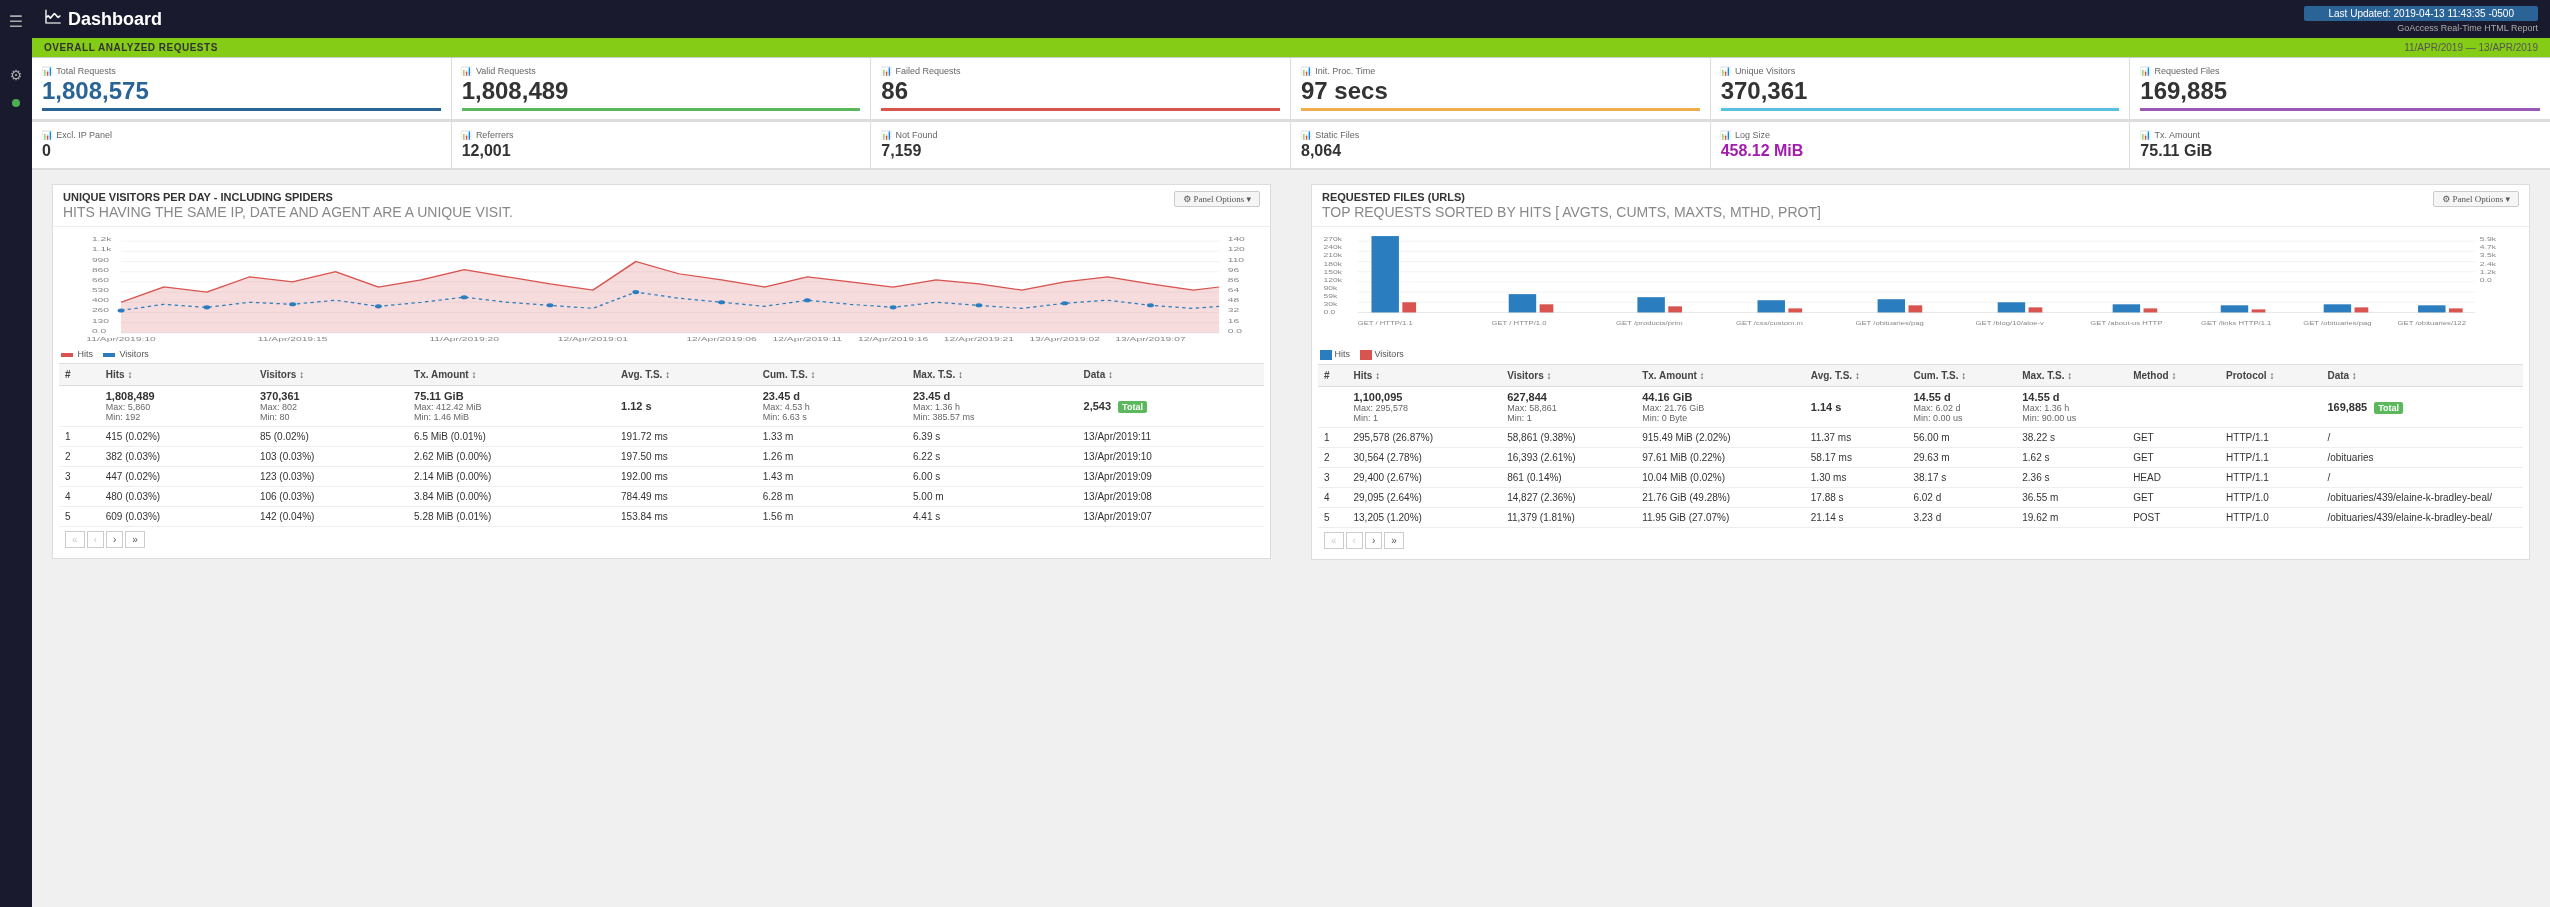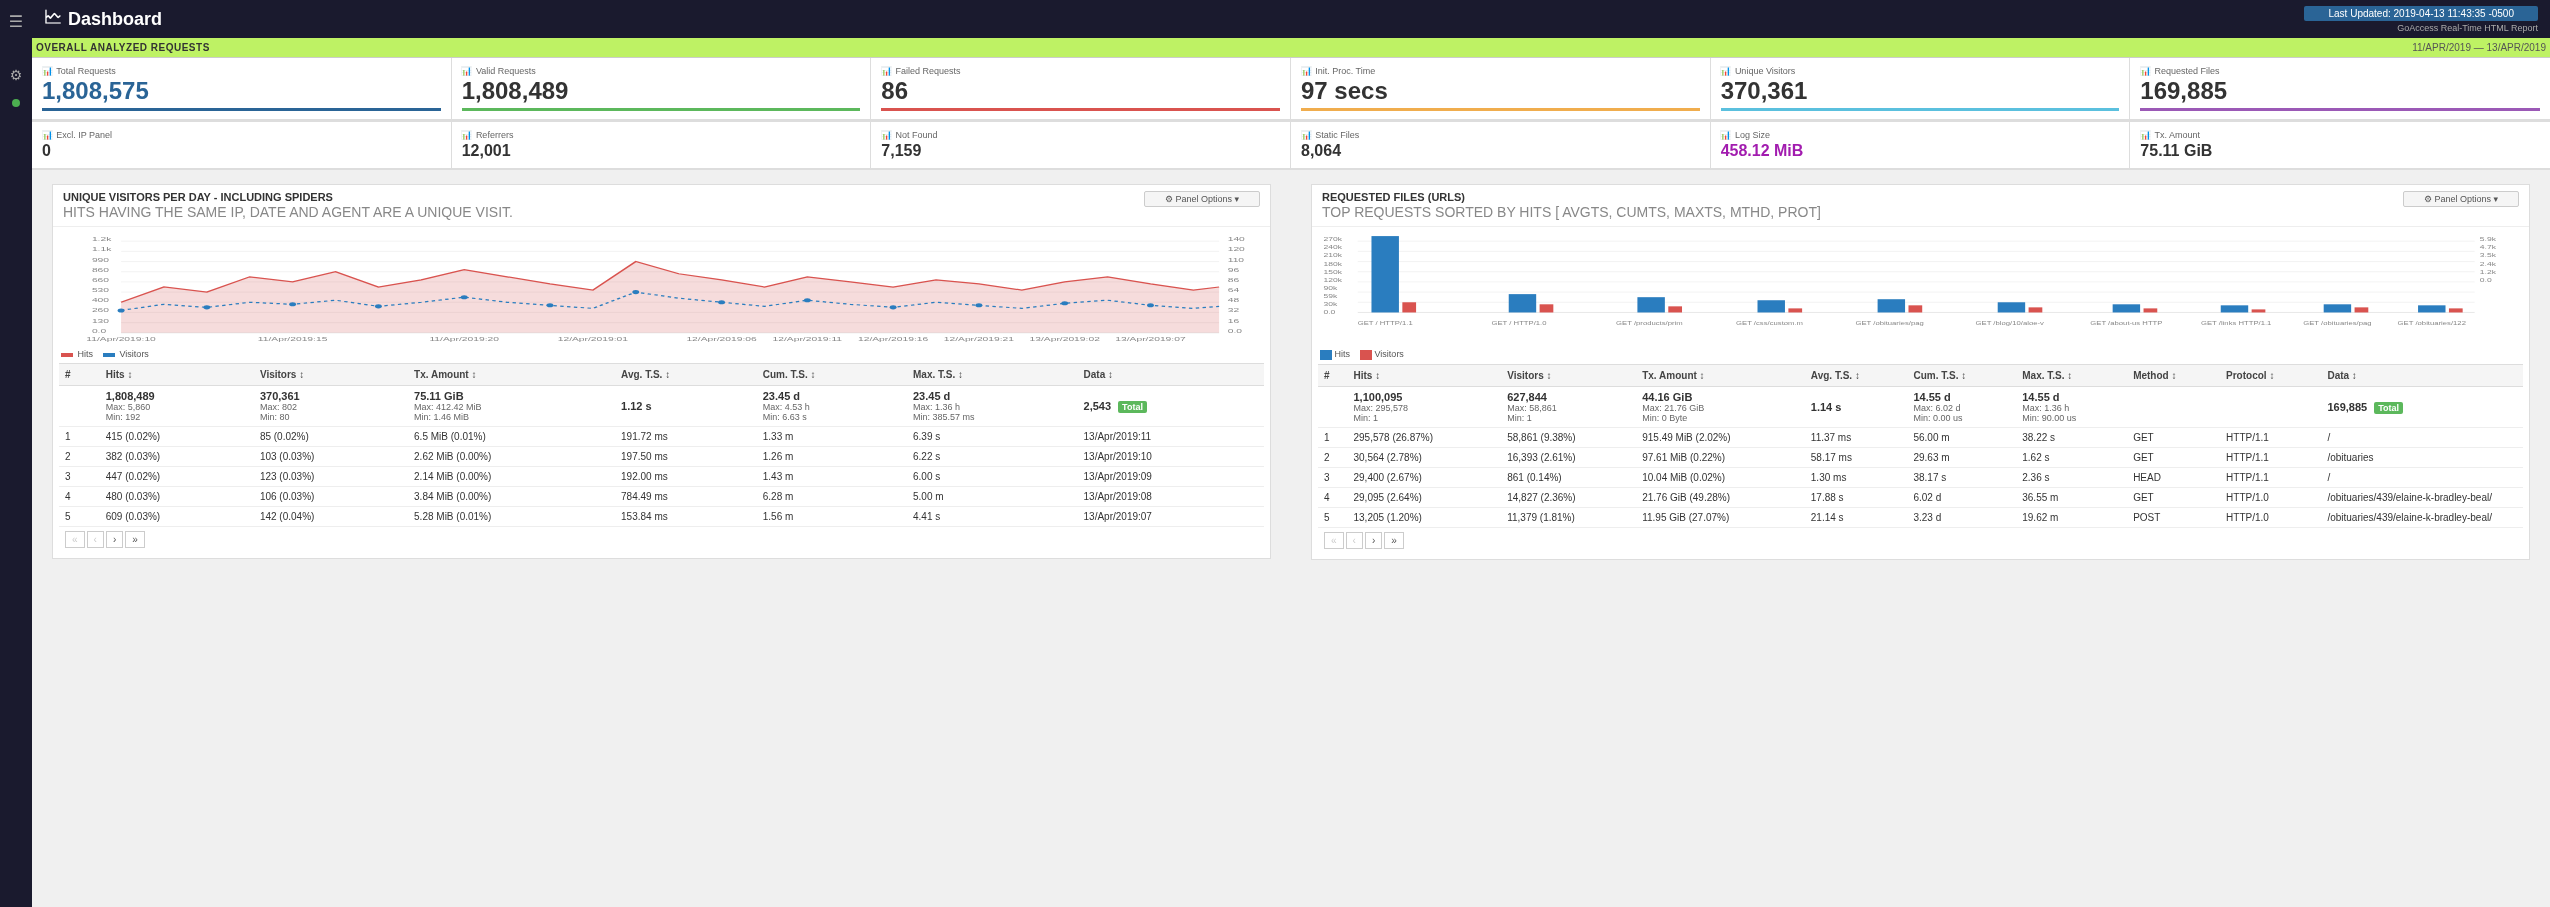--- a/index.html
+++ b/index.html
@@ -18,21 +18,21 @@
     .main { margin-left: 32px; background: #f0f0f0; min-height: 100vh; }
 
     
     .header { background: #1a1a2e; color: #fff; padding: 4px 12px; display: flex; justify-content: space-between; align-items: center; }
     .header-title { font-size: 18px; font-weight: bold; color: #fff; display: flex; align-items: center; gap: 6px; }
     .header-right { text-align: right; }
     .last-updated-badge { background: #2a6496; color: #fff; padding: 2px 24px; font-size: 10px; border-radius: 2px; margin-bottom: 2px; display: inline-block; }
     .goaccess-subtitle { font-size: 9px; color: #aaa; }
 
     
-    .section-header { background: #bef264; padding: 4px 4px; border-bottom: 1px solid #ccc; display: flex; justify-content: space-between; }
+    .section-header { background: #84cc16; padding: 4px 12px; border-bottom: 1px solid #ccc; display: flex; justify-content: space-between; }
     .section-title { font-size: 10px; font-weight: bold; color: #333; text-transform: uppercase; letter-spacing: 0.5px; }
     .date-range { font-size: 10px; color: #555; }
 
     
     .stats-grid { display: grid; grid-template-columns: repeat(6, 1fr); background: #f8f8f8; border-bottom: 2px solid #ddd; }
     .stat-card { padding: 8px 10px; border-right: 1px solid #ddd; border-bottom: 1px solid #ddd; background: #fff; }
     .stat-card:last-child { border-right: none; }
     .stat-label { font-size: 9px; color: #666; margin-bottom: 2px; display: flex; align-items: center; gap: 3px; }
     .stat-value { font-size: 24px; font-weight: bold; color: #333; line-height: 1.1; }
     .stat-value.blue { color: #2a6496; }
@@ -41,21 +41,21 @@
     .stat-line.green { background: #5cb85c; }
     .stat-line.red { background: #d9534f; }
     .stat-line.orange { background: #f0ad4e; }
     .stat-line.teal { background: #5bc0de; }
     .stat-line.purple { background: #9b59b6; }
     .stats-row2 { display: grid; grid-template-columns: repeat(6, 1fr); background: #f8f8f8; border-bottom: 1px solid #ddd; }
     .chart-panel { background: #fff; border: 1px solid #ddd; margin: 14px; }
     .chart-panel-header { padding: 6px 10px; border-bottom: 1px solid #eee; display: flex; justify-content: space-between; align-items: flex-start; }
     .chart-panel-title { font-size: 11px; font-weight: bold; color: #333; text-transform: uppercase; }
     .chart-panel-subtitle { font-size: 14px; color: #888; margin-top: 1px; }
-    .panel-options-btn { background: #f5f5f5; border: 1px solid #ccc; padding: 2px 20px; font-size: 9px; color: #555; cursor: pointer; border-radius: 2px; white-space: nowrap; }
+    .panel-options-btn { background: #f5f5f5; border: 1px solid #ccc; padding: 2px 8px; font-size: 9px; color: #555; cursor: pointer; border-radius: 2px; white-space: nowrap; font-family: Liberation Serif, serif; }
 
     
     .chart-area { position: relative; height: 120px; padding: 4px 8px; overflow: hidden; }
     .chart-svg { width: 100%; height: 100%; }
 
     
     .data-table-wrap { padding: 0 6px 6px 6px; }
     .data-table { width: 100%; border-collapse: collapse; font-size: 10px; }
     .data-table th { background: #f5f5f5; padding: 5px 6px; text-align: left; border-bottom: 1px solid #ddd; border-top: 1px solid #ddd; color: #444; font-weight: bold; white-space: nowrap; }
     .data-table td { padding: 4px 6px; border-bottom: 1px solid #eee; color: #333; }

